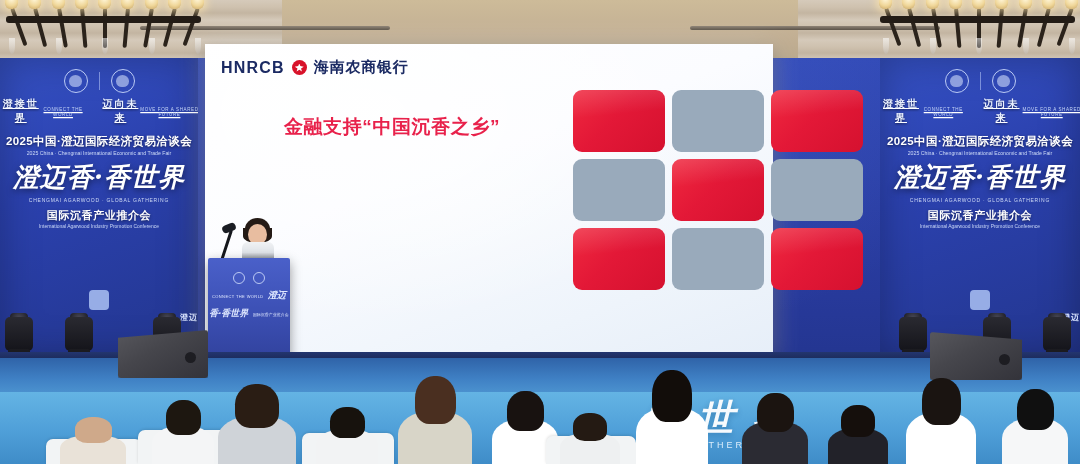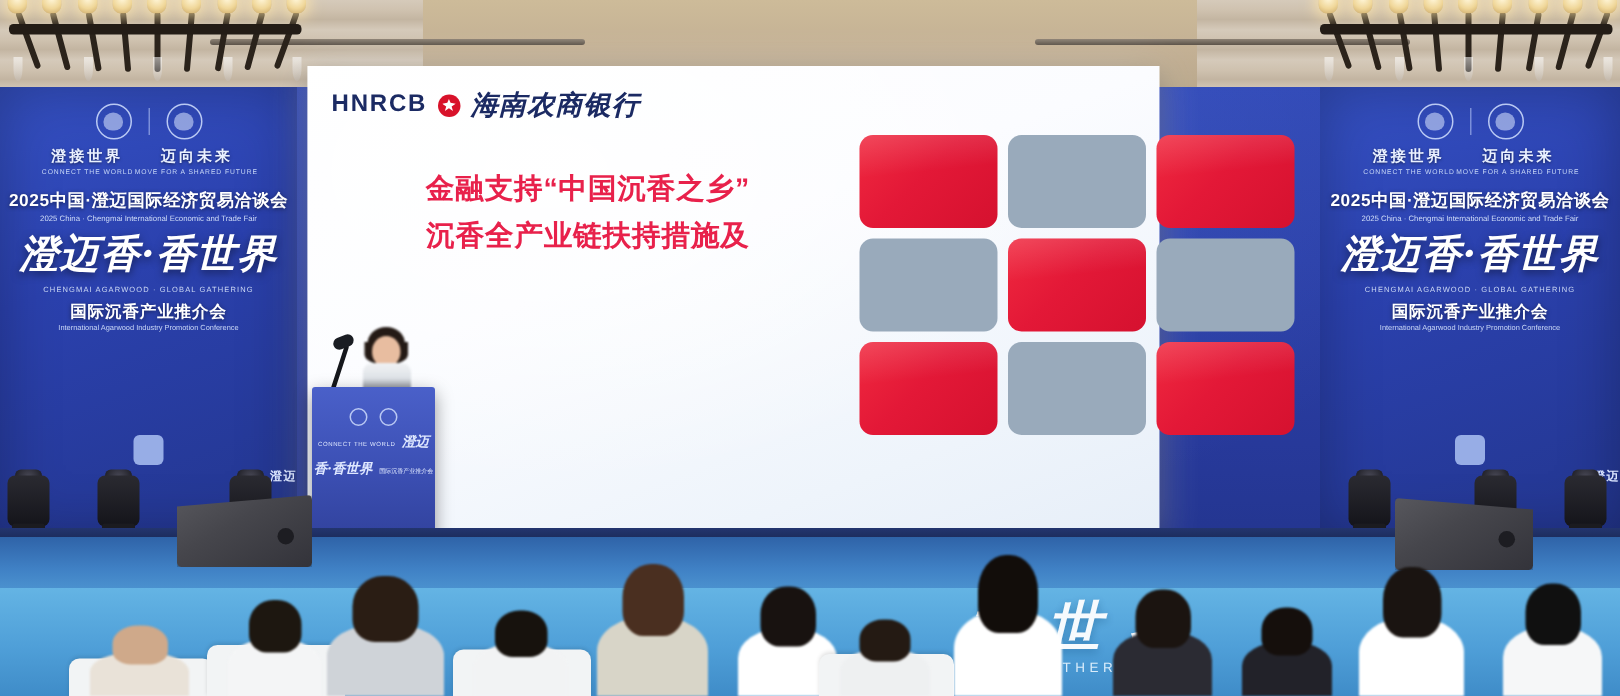--- a/index.html
+++ b/index.html
@@ -53,21 +53,21 @@
   .bn-inner{position:absolute;left:0;right:0;top:10px;text-align:center;color:#fff;}
 
   .bn-emblems{display:flex;justify-content:center;align-items:center;gap:11px;height:26px;}
   .bn-emb{width:22px;height:22px;border-radius:50%;
     border:1.5px solid rgba(210,225,255,.85);position:relative;}
   .bn-emb:after{content:"";position:absolute;left:4px;top:5px;width:13px;height:12px;
     border-radius:50% 50% 45% 45%;background:rgba(220,232,255,.55);}
   .bn-div{width:1px;height:18px;background:rgba(200,215,255,.5);}
 
   .bn-slogans{display:flex;justify-content:center;gap:16px;margin-top:3px;}
-  .bn-slog{display:flex;flex-direction:column;align-items:center;}
+  .bn-slog{display:flex;flex-direction:row;align-items:center;text-decoration:underline;}
   .bn-slog .cn{font-size:10px;letter-spacing:2px;color:#eaf1ff;font-weight:700;
     text-shadow:0 1px 2px rgba(0,0,0,.5);}
   .bn-slog .en{font-size:3.6px;letter-spacing:.5px;color:#c6d6f7;margin-top:2px;
     transform:scale(1.25);}
   .bn-title{font-size:11.5px;font-weight:700;color:#fff;margin-top:9px;letter-spacing:.4px;
     text-shadow:0 1px 3px rgba(0,0,0,.55);}
   .bn-title-en{font-size:4px;color:#cfdcf8;margin-top:2px;transform:scale(1.3);}
   .bn-calli{font-size:26px;font-weight:700;color:#fff;margin-top:4px;letter-spacing:1px;
     font-family:"DejaVu Serif",serif;font-style:italic;
     text-shadow:0 2px 6px rgba(0,0,0,.5);}
@@ -89,21 +89,21 @@
     box-shadow:0 0 26px rgba(255,255,255,.30), 0 6px 18px rgba(0,0,0,.35);}
   .screen-glow{position:absolute;inset:0;pointer-events:none;
     background:radial-gradient(ellipse at 28% 22%,rgba(255,255,255,.85),rgba(255,255,255,0) 60%);}
 
   .brand{position:absolute;left:16px;top:14px;display:flex;align-items:center;gap:7px;}
   .brand .hn{font-size:16px;font-weight:700;color:#1b2a63;letter-spacing:1.2px;}
   .brand .mark{width:15px;height:15px;border-radius:50%;background:#d8122a;position:relative;}
   .brand .mark:before{content:"";position:absolute;left:3px;top:3.5px;width:9px;height:8px;
     background:#fff;border-radius:1px;
     clip-path:polygon(50% 0,62% 32%,100% 40%,70% 62%,80% 100%,50% 78%,20% 100%,30% 62%,0 40%,38% 32%);}
-  .brand .cn{font-size:18px;font-weight:700;color:#1b2a63;letter-spacing:.8px;font-style:italic;}
+  .brand .cn{font-size:15px;font-weight:700;color:#1b2a63;letter-spacing:.8px;}
 
   .slide-title{position:absolute;left:8px;top:68px;width:358px;text-align:center;}
   .slide-title .ln{font-size:19px;font-weight:700;color:#e8214b;line-height:1.62;
     letter-spacing:.6px;text-shadow:0 1px 1px rgba(255,255,255,.9);}
 
   .date-pill{position:absolute;left:97px;top:189px;width:180px;height:33px;border-radius:17px;
     background:linear-gradient(100deg,#e3ecf8 0%,#dbe6f6 45%,#cfd9ef 100%);
     box-shadow:0 2px 5px rgba(120,140,180,.25);display:flex;align-items:center;}
   .date-pill .cap{width:46px;height:27px;margin-left:3px;border-radius:14px;
     background:linear-gradient(135deg,#fdfefe,#e9f1fa);box-shadow:0 1px 3px rgba(120,140,180,.3);}
@@ -344,21 +344,20 @@
     <div class="screen-glow"></div>
 
     <div class="brand">
       <span class="hn">HNRCB</span>
       <span class="mark"></span>
       <span class="cn">海南农商银行</span>
     </div>
 
     <div class="slide-title">
       <div class="ln">金融支持“中国沉香之乡”</div>
-      <div class="ln">沉香全产业链扶持措施及</div>
     </div>
 
 
     <div class="collage" id="collage">
         <div class="tile red"></div>
         <div class="tile photo ph-market"></div>
         <div class="tile red"></div>
         <div class="tile photo ph-meeting"></div>
         <div class="tile red"></div>
         <div class="tile photo ph-field"></div>

